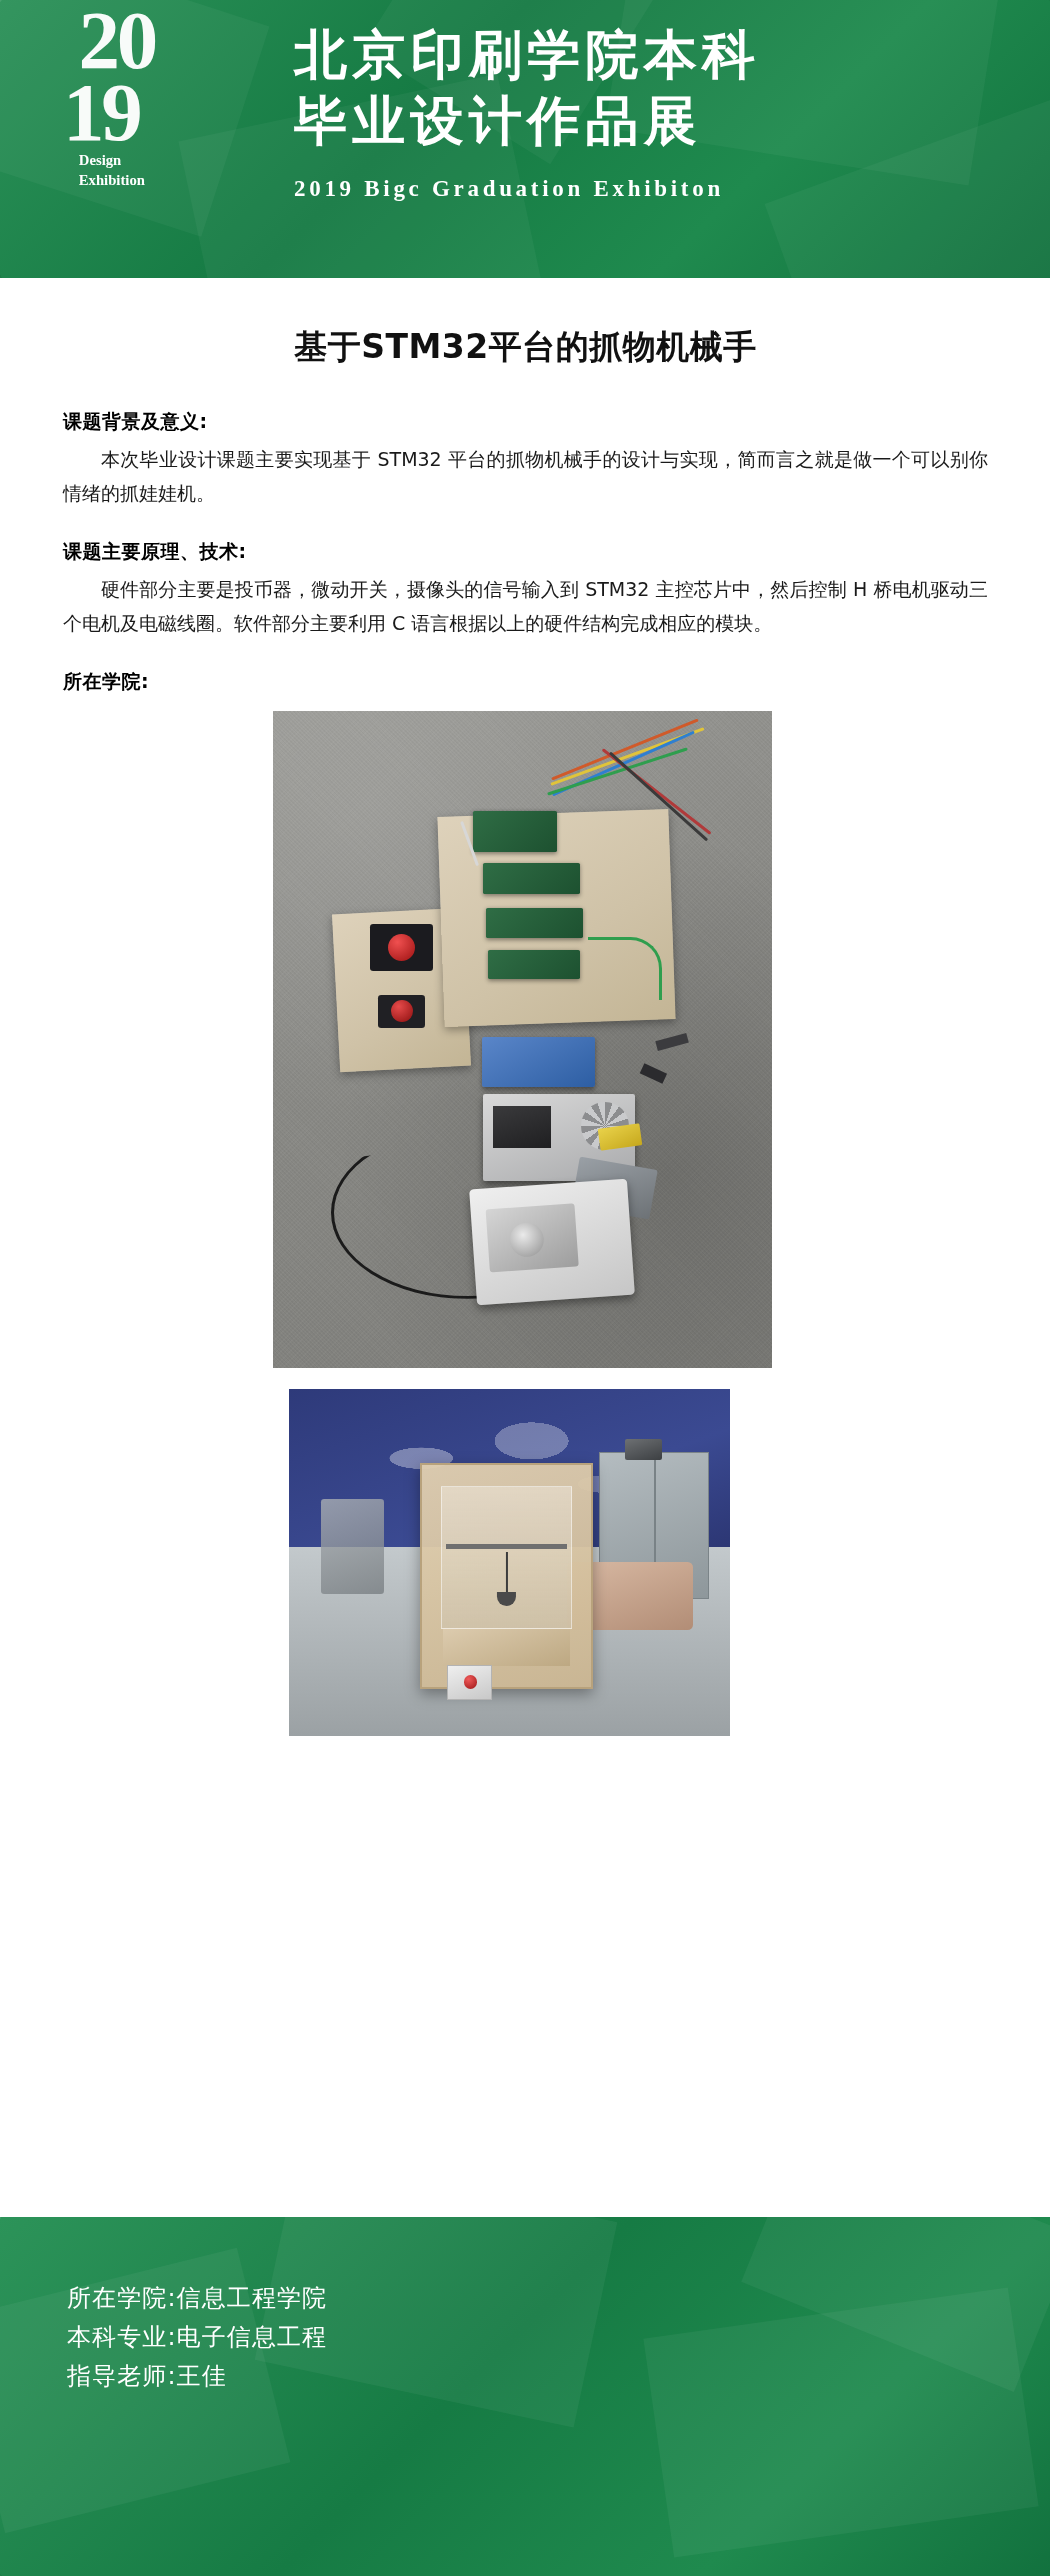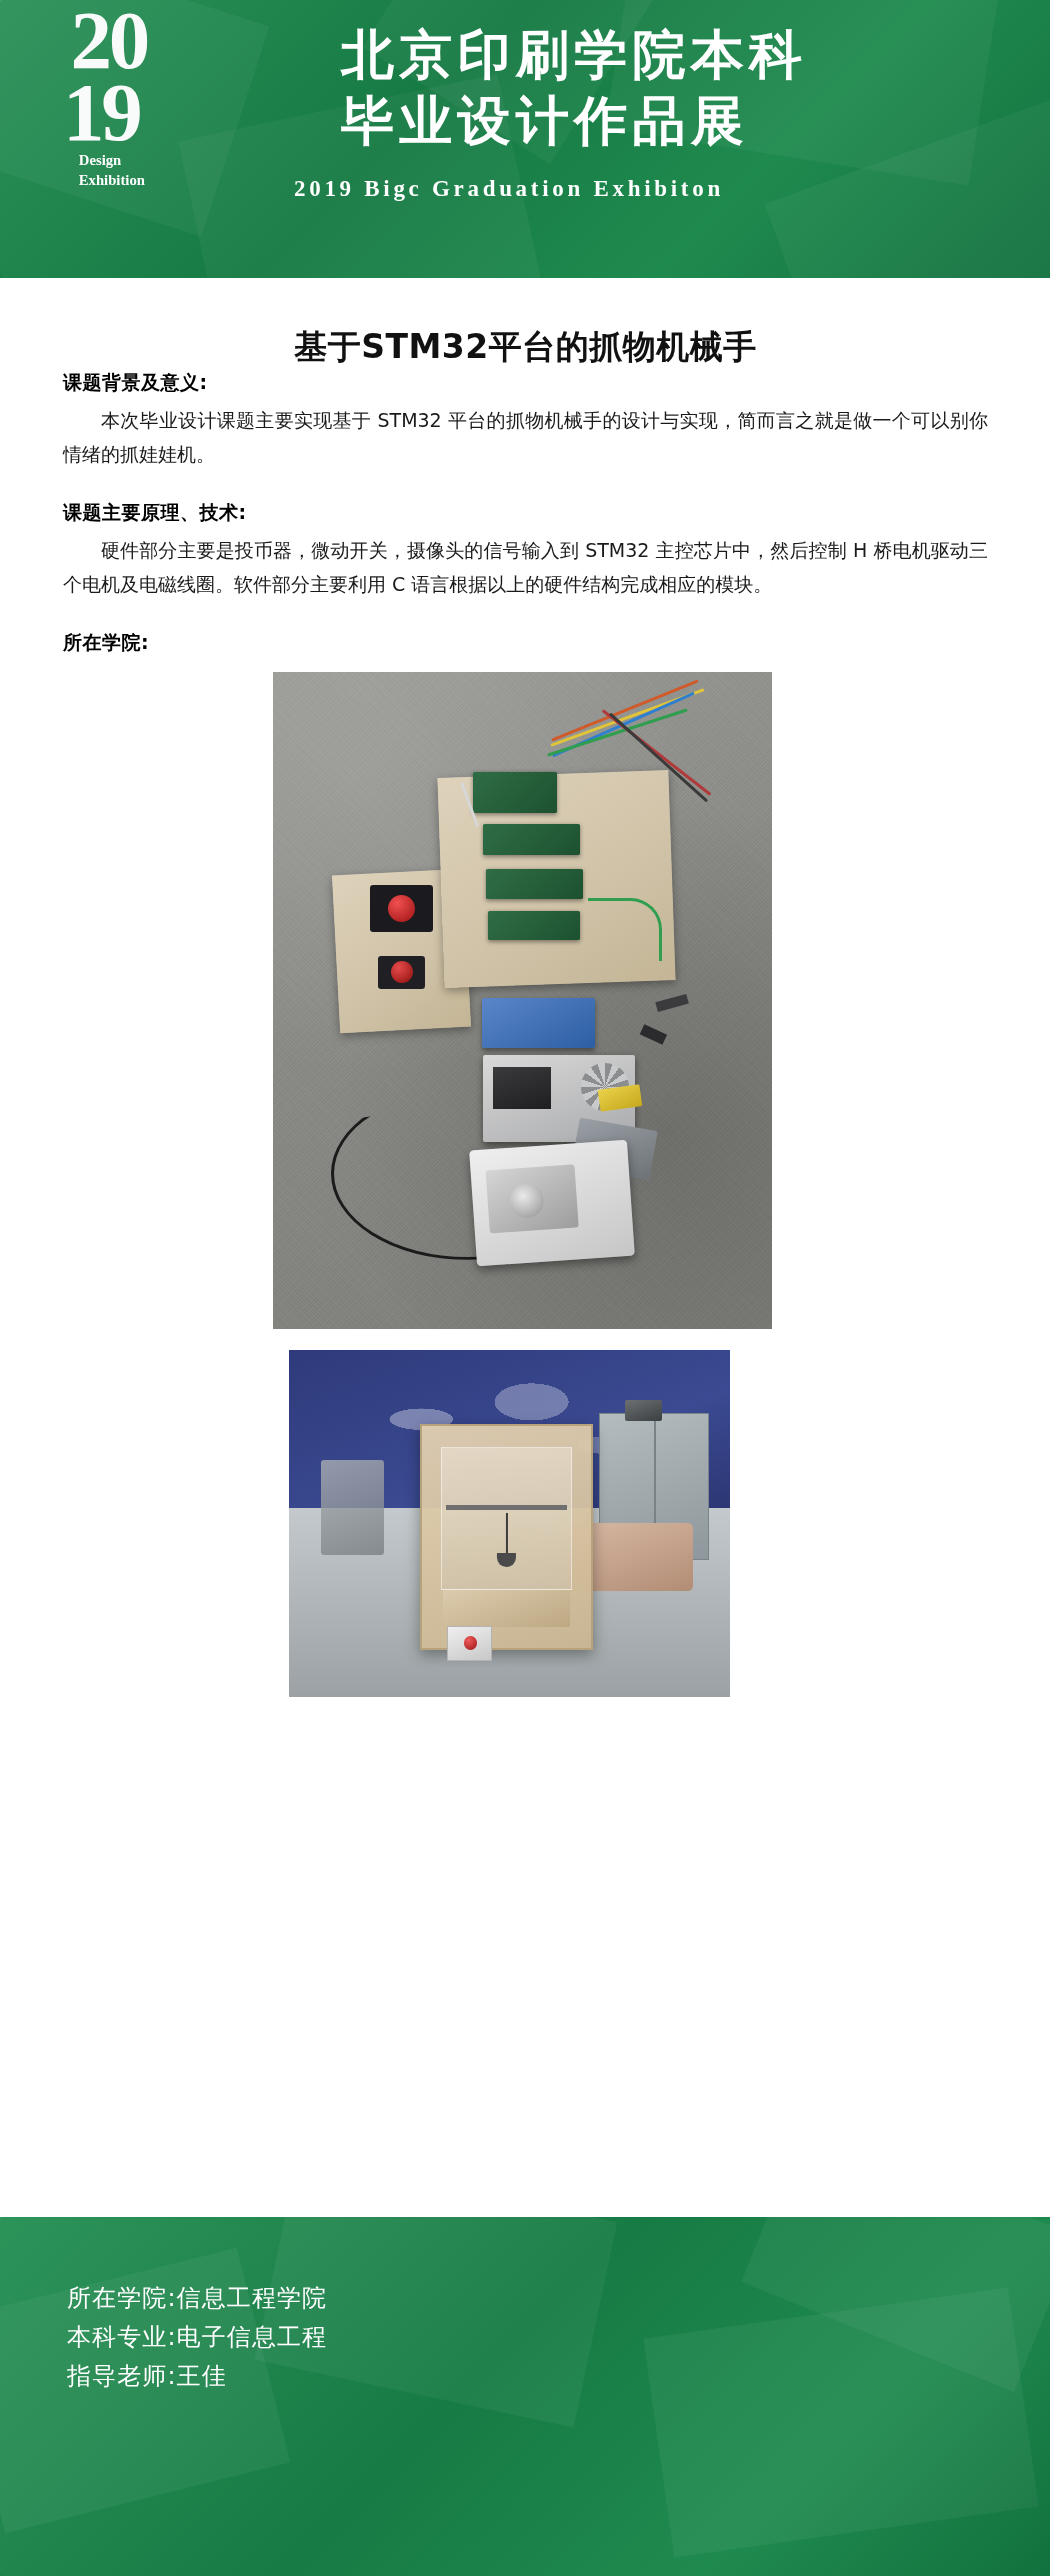--- a/index.html
+++ b/index.html
@@ -51,21 +51,21 @@
   }
   .year-num {
     font-family: "Liberation Serif", serif;
     font-weight: bold;
     font-size: 83px;
     line-height: 0.86;
     letter-spacing: -3.2px;
     color: #ffffff;
     opacity: 0.97;
   }
-  .year-num .l1 { display: block; padding-left: 7.4px; }
+  .year-num .l1 { display: block; padding-left: 7.4px; margin-left: 8px; }
   .year-num .l2 { display: block; padding-left: 0px; }
   .design-ex {
     margin-top: 3.2px;
     padding-left: 15.8px;
     font-family: "Liberation Serif", serif;
     font-weight: bold;
     font-size: 14.7px;
     line-height: 1.35;
     color: #ffffff;
   }
@@ -78,21 +78,20 @@
     color: #ffffff;
   }
   .cn-title-1, .cn-title-2 {
     font-family: "DejaVu Serif", serif;
     font-weight: bold;
     font-size: 53px;
     line-height: 1.25;
     letter-spacing: 5.3px;
     color: #ffffff;
     white-space: nowrap;
-    margin-left: 47px;
   }
   .en-title {
     margin-top: 22px;
     font-family: "Liberation Serif", serif;
     font-weight: bold;
     font-size: 23px;
     letter-spacing: 3.7px;
     color: #ffffff;
     white-space: nowrap;
   }
@@ -107,20 +106,21 @@
     background: #ffffff;
     padding: 47px 63px 0 63px;
   }
   .doc-title {
     text-align: center;
     font-family: "DejaVu Sans", sans-serif;
     font-weight: bold;
     font-size: 33px;
     color: #111111;
     letter-spacing: 0.5px;
+    margin-bottom: 39px;
   }
   .sec-head {
     font-family: "DejaVu Sans", sans-serif;
     font-weight: bold;
     font-size: 19px;
     color: #000000;
     margin-bottom: 8.4px;
     letter-spacing: 0.5px;
   }
   .sec-body {

